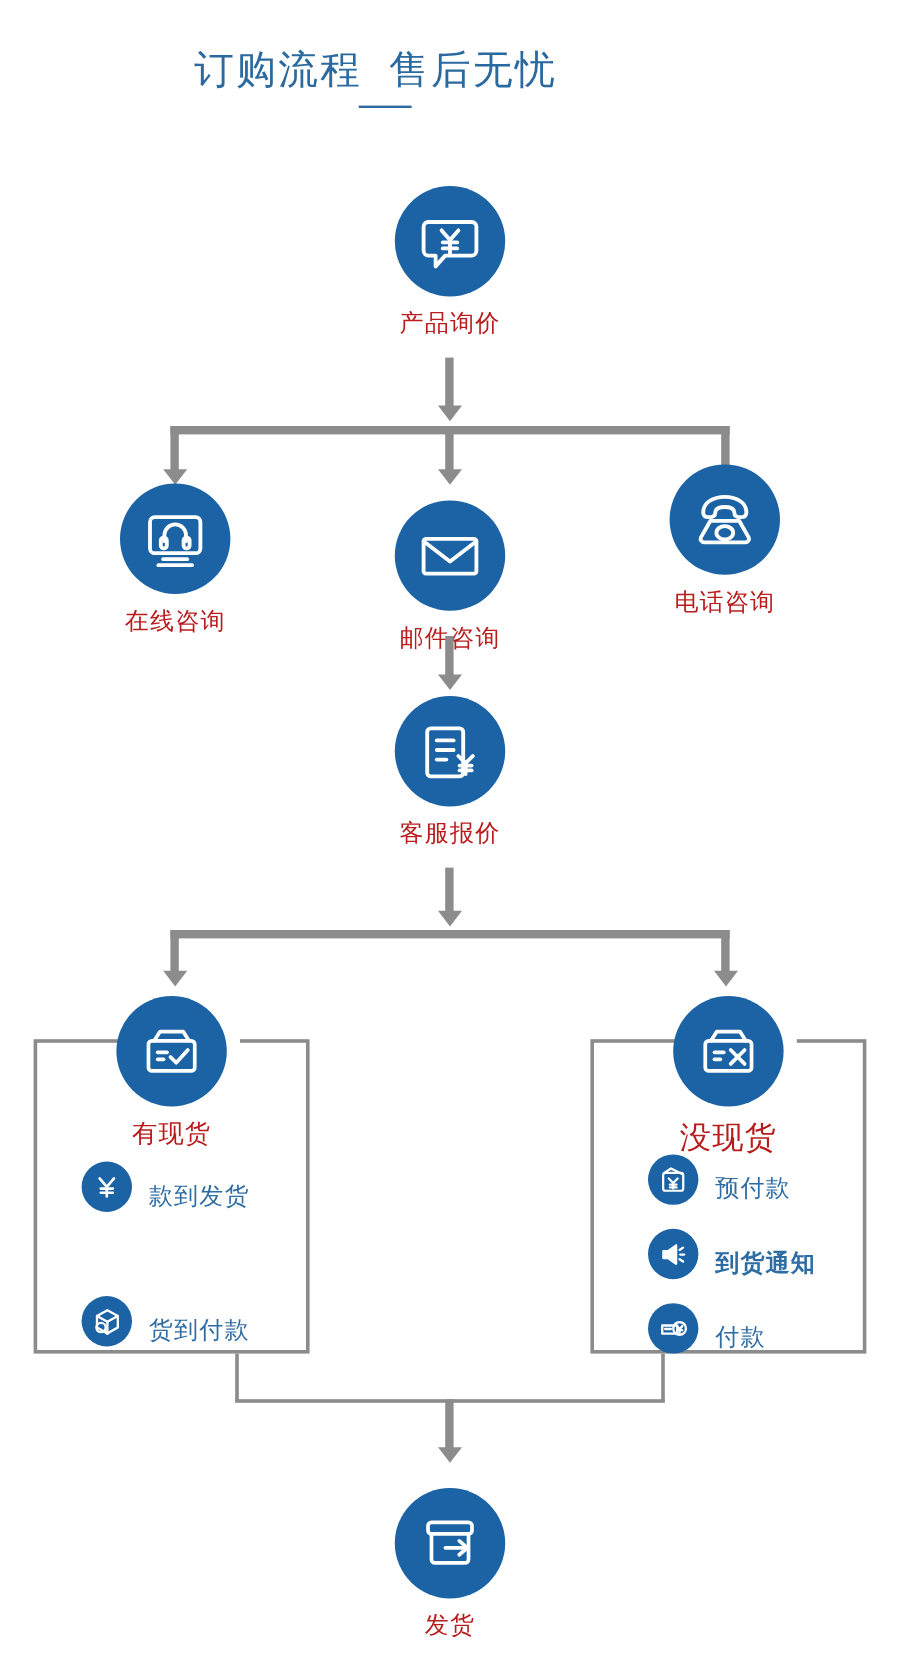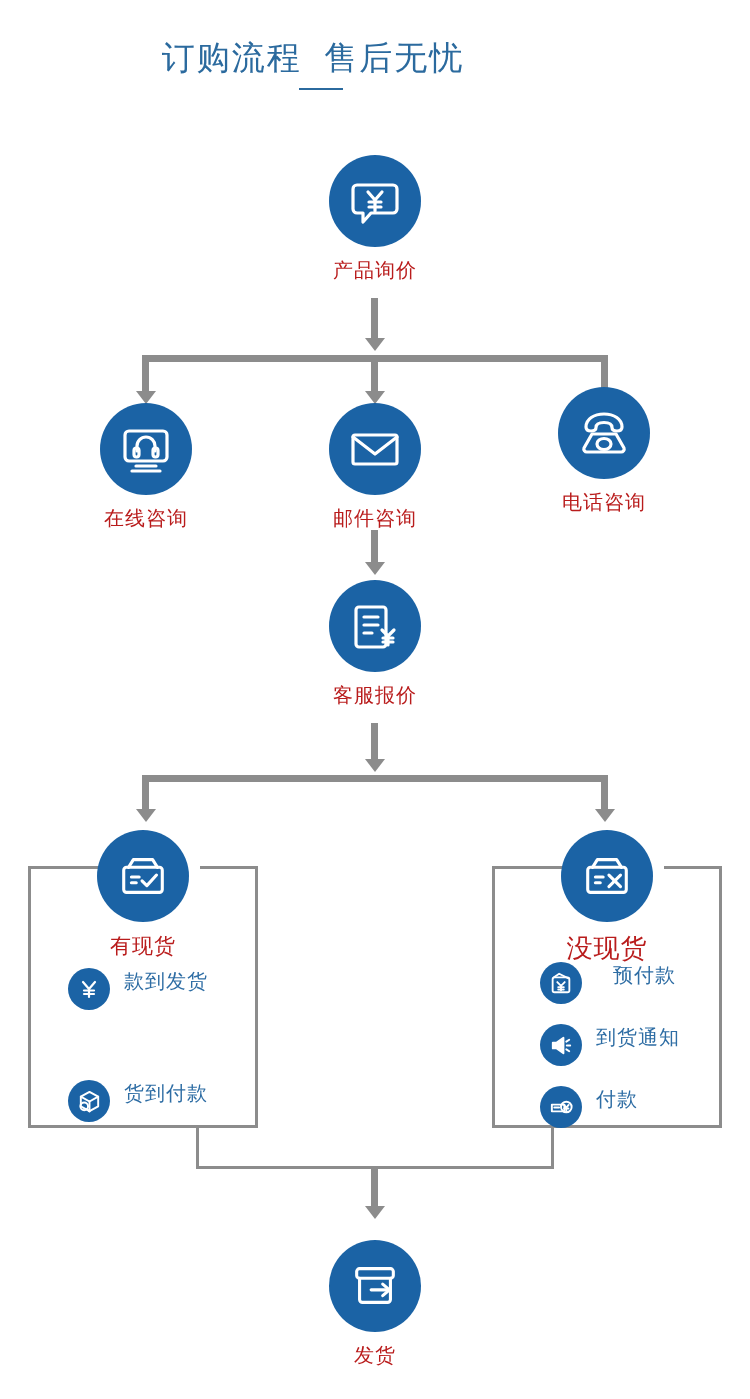--- a/index.html
+++ b/index.html
@@ -87,21 +87,21 @@
 
   
   .stock-box {
     position: absolute;
     border: 3px solid #8C8C8C;
     box-sizing: border-box;
   }
   .sub-item {
     position: absolute;
     display: flex;
-    align-items: flex-start;
+    align-items: flex-end;
   }
   .sub-icon {
     width: 42px;
     height: 42px;
     border-radius: 50%;
     background: #1B63A5;
     display: flex;
     align-items: center;
     justify-content: center;
     flex: none;
@@ -159,21 +159,21 @@
       <path d="M19 30 v-5 a9 9 0 0 1 18 0 v5"></path>
       <rect x="16" y="27" width="5" height="9" rx="2.5"></rect>
       <rect x="35" y="27" width="5" height="9" rx="2.5"></rect>
       <path d="M18 45 h20"></path>
       <path d="M14 50 h28"></path>
     </svg>
   </div>
   <div class="node-label">在线咨询</div>
 </div>
 
-<div class="node" style="left:295px; top:403px;">
+<div class="node" style="left:295px; top:417px;">
   <div class="circle">
     <svg width="56" height="56" viewBox="0 0 56 56" fill="none" stroke="#ffffff" stroke-width="3.2" stroke-linecap="round" stroke-linejoin="round">
       <rect x="6" y="14" width="44" height="29" rx="2"></rect>
       <path d="M6 16 l22 17 l22 -17"></path>
     </svg>
   </div>
   <div class="node-label">邮件咨询</div>
 </div>
 
 <div class="node" style="left:524px; top:387px;">
@@ -266,35 +266,35 @@
       <rect x="8" y="19" width="40" height="26" rx="3"></rect>
       <path d="M16 29 h8"></path>
       <path d="M16 35 h5"></path>
       <path d="M30 27 l12 12"></path>
       <path d="M42 27 l-12 12"></path>
     </svg>
   </div>
   <div class="node-label" style="font-size:26px;">没现货</div>
 </div>
 
-<div class="sub-item" style="left:540px; top:962px;gap:17px;">
+<div class="sub-item" style="left:540px; top:962px;">
   <div class="sub-icon">
     <svg width="26" height="26" viewBox="0 0 28 28" fill="none" stroke="#ffffff" stroke-width="2" stroke-linecap="round" stroke-linejoin="round">
       <path d="M6 8 l6 -4 l10 5"></path>
       <rect x="5" y="8" width="18" height="16" rx="2"></rect>
       <path d="M10 13 l4 4 l4 -4"></path>
       <path d="M14 17 v5"></path>
       <path d="M11 18.5 h6"></path>
       <path d="M11 21 h6"></path>
     </svg>
   </div>
   <div class="sub-label">预付款</div>
 </div>
 
-<div class="sub-item" style="left:540px; top:1024px;">
+<div class="sub-item" style="left:540px; top:1024px;font-weight:bold;">
   <div class="sub-icon">
     <svg width="27" height="27" viewBox="0 0 28 28" fill="none" stroke="#ffffff" stroke-width="2" stroke-linecap="round" stroke-linejoin="round">
       <path d="M5 11 h4 l7 -5 v16 l-7 -5 H5 z" fill="#ffffff" stroke="#ffffff"></path>
       <path d="M19 10 l3 -2"></path>
       <path d="M19.5 14 h3.5"></path>
       <path d="M19 18 l3 2"></path>
     </svg>
   </div>
   <div class="sub-label">到货通知</div>
 </div>

